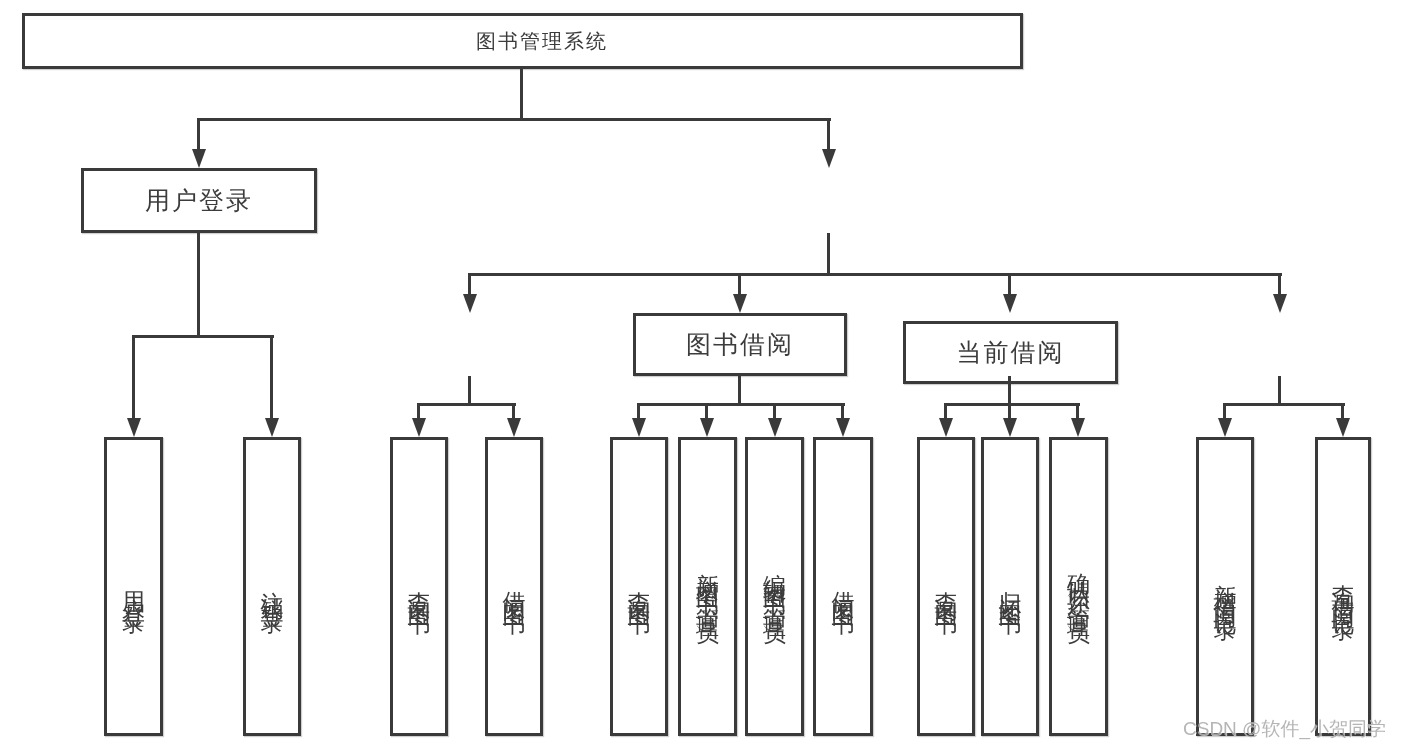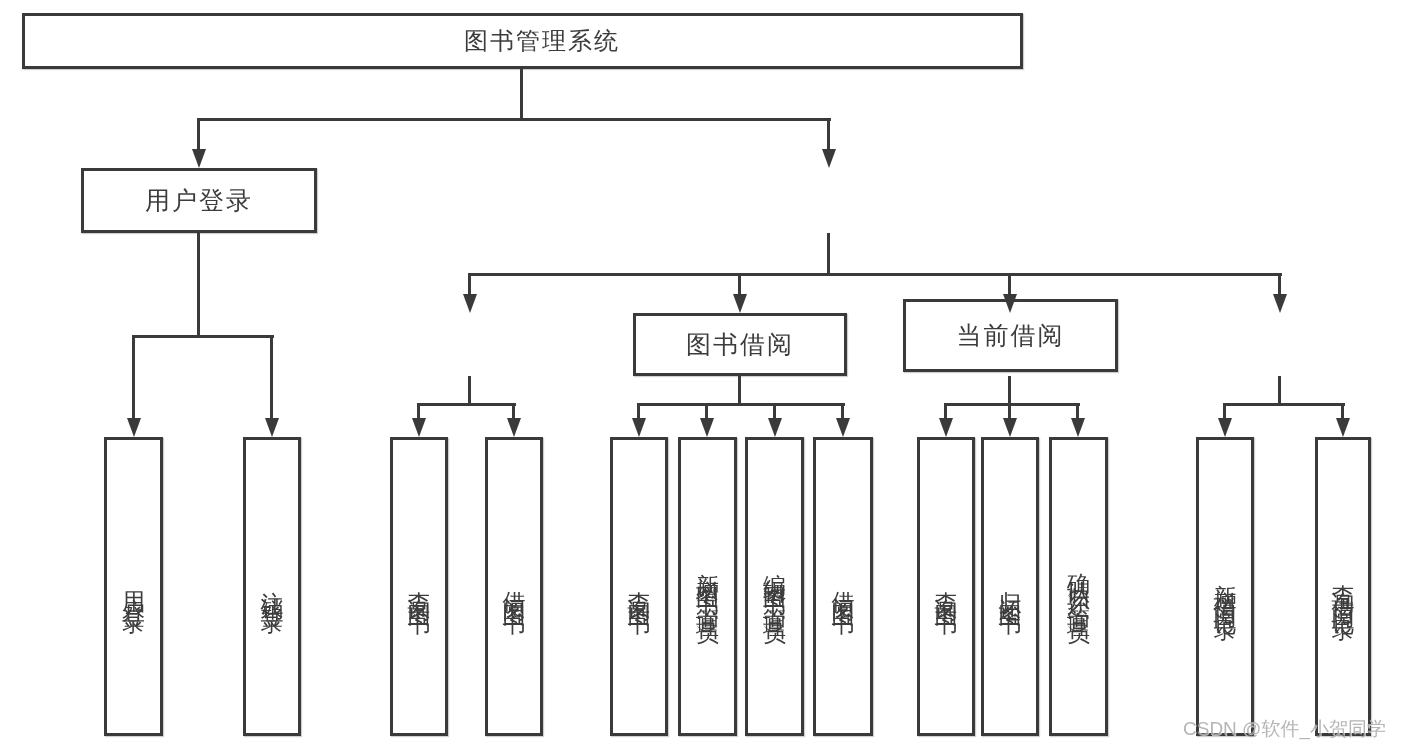--- a/index.html
+++ b/index.html
@@ -26,21 +26,21 @@
     box-sizing: border-box;
     border: 3px solid var(--line);
     background: #fff;
     color: var(--text);
     display: flex;
     align-items: center;
     justify-content: center;
     box-shadow: 1px 1px 1px rgba(120,120,120,0.35);
   }
   .hlabel { font-size: 25px; letter-spacing: 2px; white-space: nowrap; }
-  .title-label { font-size: 24px; letter-spacing: 2px; white-space: nowrap; margin-left: 39px; }
+  .title-label { font-size: 20px; letter-spacing: 2px; white-space: nowrap; margin-left: 39px; }
   .vlabel {
     writing-mode: vertical-rl;
     text-orientation: mixed;
     font-size: 23px;
     letter-spacing: 7px;
     line-height: 1;
     white-space: nowrap;
   }
   
   .v { position: absolute; width: 3px; background: var(--line); }
@@ -50,21 +50,21 @@
     border-left: 7px solid transparent;
     border-right: 7px solid transparent;
     border-top: 19px solid var(--line);
   }
   
   #root      { left: 22px;   top: 13px;  width: 1001px; height: 56px; }
   #n-user    { left: 81px;   top: 168px; width: 236px;  height: 65px; }
   #n-mgmt    { left: 713px;  top: 168px; width: 234px;  height: 65px; }
   #n-l3-0    { left: 363px;  top: 313px; width: 214px;  height: 63px; }
   #n-l3-1    { left: 633px;  top: 313px; width: 214px;  height: 63px; }
-  #n-l3-2    { left: 903px;  top: 299px; width: 215px;  height: 73px; }
+  #n-l3-2    { left: 903px;  top: 321px; width: 215px;  height: 63px; }
   #n-l3-3    { left: 1172px; top: 313px; width: 215px;  height: 63px; }
   .leaf      { top: 437px; height: 299px; }
   #lf-0  { left: 104px;  width: 59px; }
   #lf-1  { left: 243px;  width: 58px; }
   #lf-2  { left: 390px;  width: 58px; }
   #lf-3  { left: 485px;  width: 58px; }
   #lf-4  { left: 610px;  width: 58px; }
   #lf-5  { left: 678px;  width: 59px; }
   #lf-6  { left: 745px;  width: 59px; }
   #lf-7  { left: 813px;  width: 60px; }

